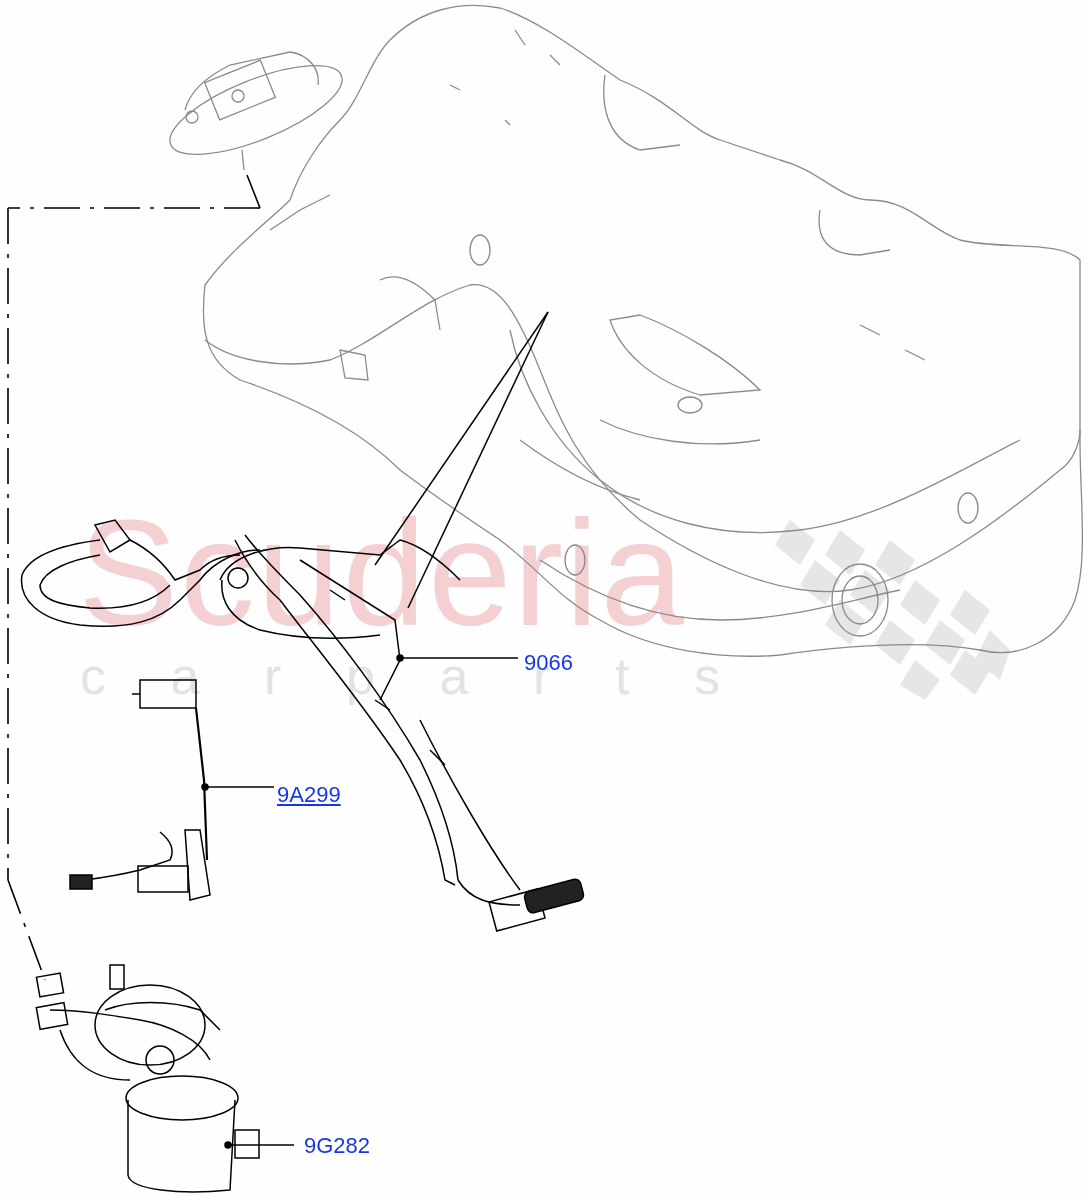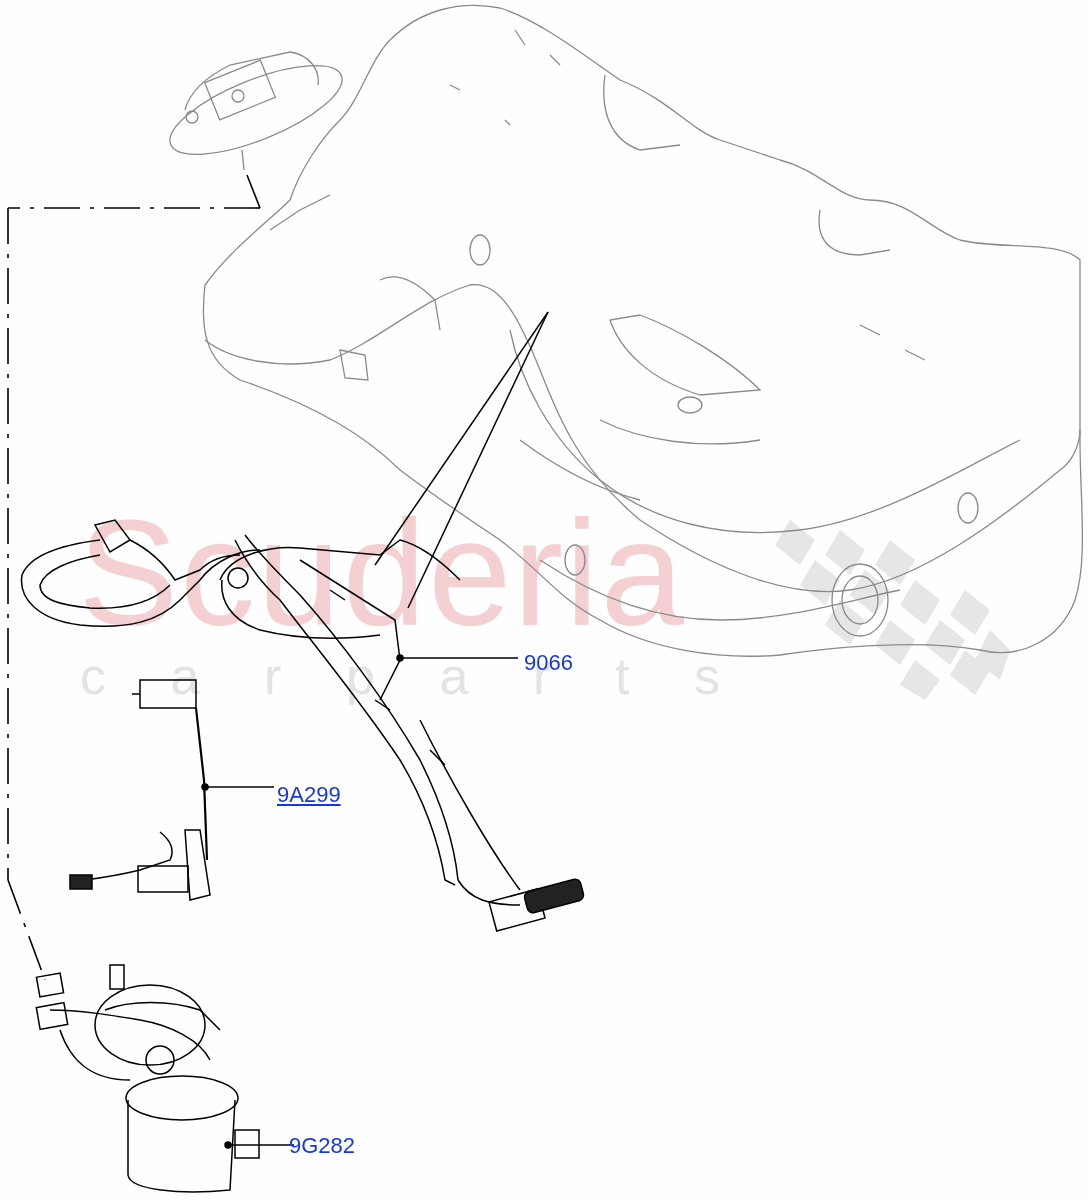--- a/index.html
+++ b/index.html
@@ -14,21 +14,21 @@
       position: absolute; left: 80px; top: 650px; width: 640px;
       display: flex; justify-content: space-between;
       font-family: "Liberation Sans", sans-serif; font-size: 52px; color: #e3e3e3; line-height: 1;
     }
     .callout {
       position: absolute; font-family: "Liberation Sans", sans-serif; font-size: 22px;
       color: #1737e6; line-height: 1; cursor: pointer;
     }
     #callout-9066 { left: 524px; top: 652px; }
     #callout-9a299 { left: 277px; top: 784px; text-decoration: underline; }
-    #callout-9g282 { left: 289px; top: 1135px; }
+    #callout-9g282 { left: 304px; top: 1135px; }
   </style>
 </head>
 <body>
 
 <div class="canvas">
 
   <div class="watermark-main">Scuderia</div>
   <div class="watermark-sub">
     <span>c</span>
     <span>a</span>

